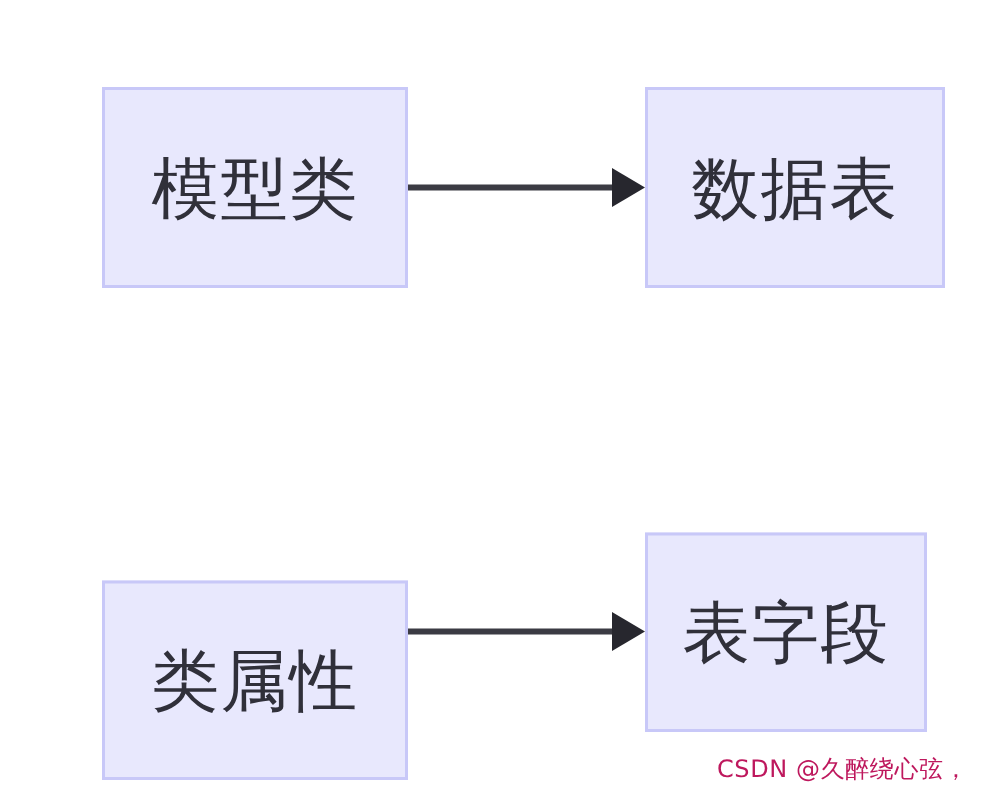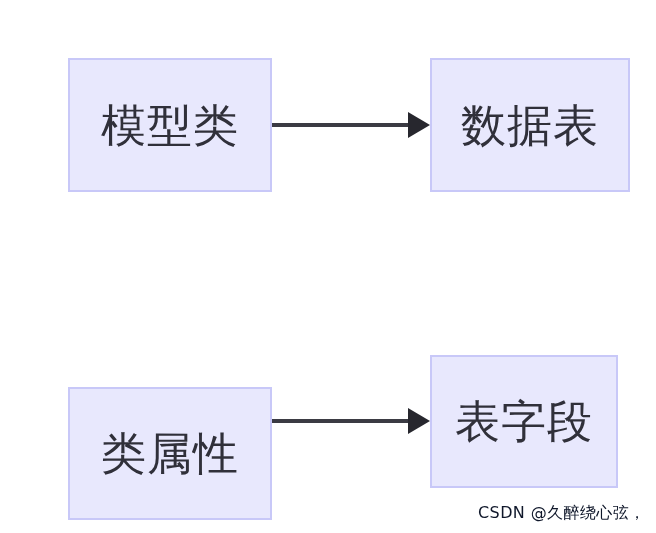--- a/index.html
+++ b/index.html
@@ -56,21 +56,21 @@
   .arrow-head {
     fill: #27272e;
   }
 
   #watermark {
     position: absolute;
     left: 478px;
     top: 503px;
     font-family: "DejaVu Sans", "Liberation Sans", sans-serif;
     font-size: 16px;
-    color: #0f172a;
+    color: #be185d;
     white-space: nowrap;
     letter-spacing: 0.4px;
     user-select: none;
   }
 </style>
 </head>
 <body>
 
 <div id="canvas">
 

